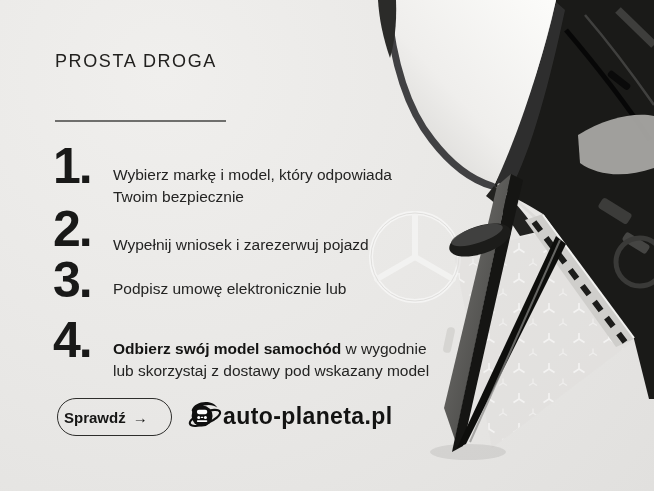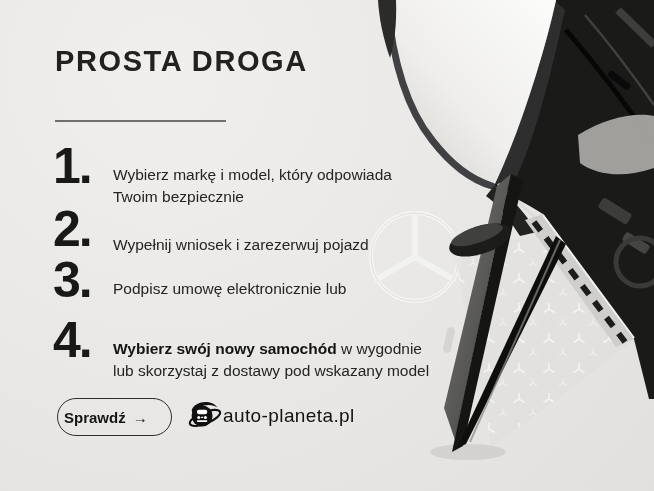--- a/index.html
+++ b/index.html
@@ -9,21 +9,21 @@
     background:#eae9e7;
   }
   .stage{
     position:absolute;inset:0;width:654px;height:491px;
     background:radial-gradient(circle at 25% 15%, #f0efed 0%, #e8e7e5 55%, #e1e0de 100%);
   }
   .car-illustration{position:absolute;inset:0;z-index:1;}
   .content{position:absolute;inset:0;z-index:2;color:#1d1d1b;}
 
   .title{position:absolute;left:55px;top:48px;}
-  .title-line1{font-size:29px;font-weight:700;letter-spacing:1.6px;line-height:27px;color:#22211f;}
+  .title-line1{font-size:18px;font-weight:400;letter-spacing:1.6px;line-height:27px;color:#22211f;}
   .title-line2{font-size:24px;font-weight:700;letter-spacing:1.6px;line-height:28px;color:#171615;}
   .divider{position:absolute;left:55px;top:120px;width:171px;height:2px;background:#6f6f6d;}
 
   .step{position:absolute;left:53px;display:flex;}
   .step-number{
     width:60px;flex:0 0 60px;font-size:50px;line-height:44px;font-weight:700;
     letter-spacing:-2px;color:#191918;
   }
   .step-body{padding-top:4px;font-size:15.5px;line-height:22px;color:#242423;width:300px;margin-top:16px;}
   .step-body .line{white-space:nowrap;}
@@ -41,21 +41,21 @@
     font-family:"Liberation Sans", sans-serif;
     font-size:15px;font-weight:700;color:#161615;cursor:pointer;
   }
   .cta-arrow{font-weight:700;font-size:15px;}
 
   .brand{
     position:absolute;left:182px;top:396px;height:40px;
     display:flex;align-items:center;
   }
   .brand-icon{width:44px;height:40px;flex:0 0 44px;}
-  .brand-name{font-size:19px;letter-spacing:0.4px;color:#131312;margin-left:-3px;font-weight:400;}
+  .brand-name{font-size:23px;letter-spacing:0.4px;color:#131312;margin-left:-3px;font-weight:700;}
 </style>
 </head>
 <body>
 
 <div class="stage">
 
   <svg class="car-illustration" width="654" height="491" viewBox="0 0 654 491" aria-hidden="true">
     <defs>
       <linearGradient id="hoodGrad" x1="1" y1="0" x2="0" y2="1">
         <stop offset="0" stop-color="#fcfcfa"></stop>
@@ -166,21 +166,21 @@
     <div class="step" id="step-3">
       <div class="step-number">3.</div>
       <div class="step-body">
         <div class="line">Podpisz umowę elektronicznie lub</div>
       </div>
     </div>
 
     <div class="step" id="step-4">
       <div class="step-number">4.</div>
       <div class="step-body">
-        <div class="line"><span class="lead-bold">Wybierz swój nowy samochód</span><span> w wygodnie</span></div>
+        <div class="line"><span class="lead-bold">Odbierz swój model samochód</span><span> w wygodnie</span></div>
         <div class="line">lub skorzystaj z dostawy pod wskazany model</div>
       </div>
     </div>
 
     <button class="cta-button">
       <span>Sprawdź</span>
       <span class="cta-arrow">→</span>
     </button>
 
     <div class="brand">

